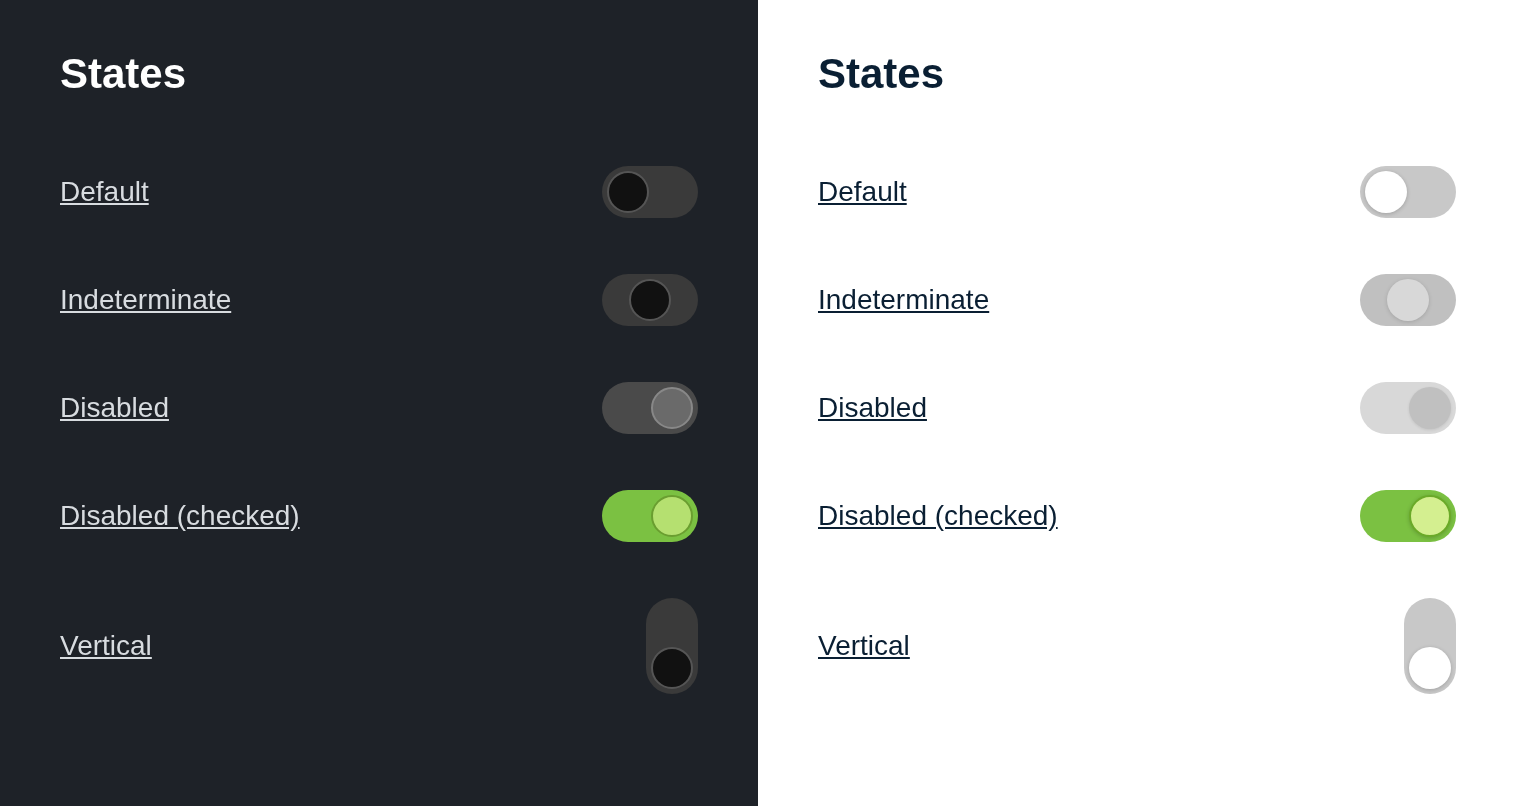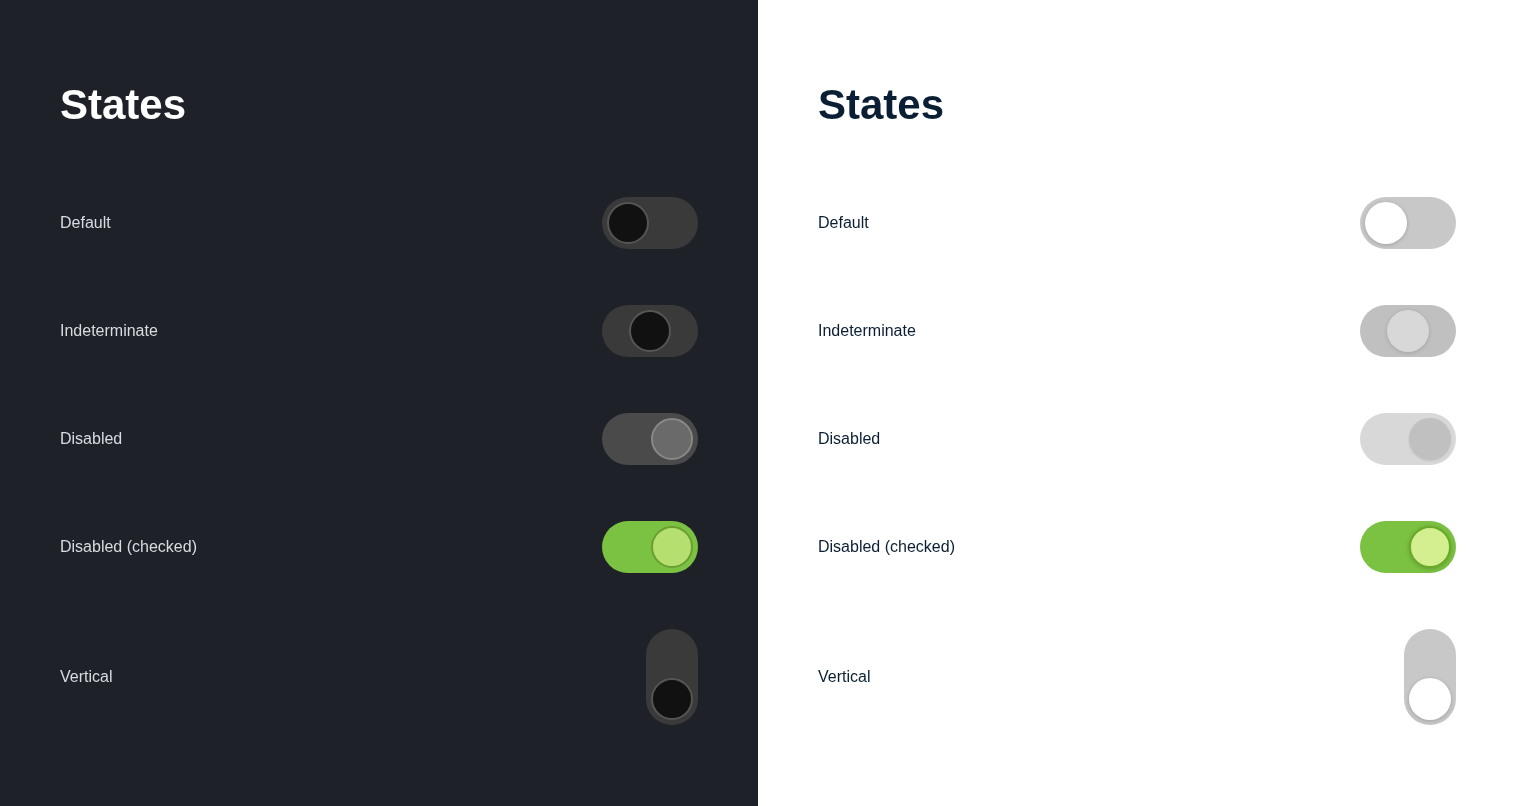--- a/index.html
+++ b/index.html
@@ -24,41 +24,41 @@
 
     .panel-light {
       background: #ffffff;
       color: #0a1f33;
     }
 
     .panel-title {
       font-size: 42px;
       font-weight: 800;
       margin-bottom: 40px;
-      margin-top: 31px;
     }
 
     .panel-dark .panel-title {
       color: #ffffff;
     }
 
     .panel-light .panel-title {
       color: #0a1f33;
     }
 
     .state-row {
       display: flex;
       align-items: center;
       justify-content: space-between;
       padding: 28px 0;
     }
 
     .state-label {
-      font-size: 16px;
+      font-size: 28px;
       font-weight: 400;
+      text-decoration: underline;
     }
 
     .panel-dark .state-label {
       color: #d8dce0;
     }
 
     .panel-light .state-label {
       color: #0a1f33;
     }
 

